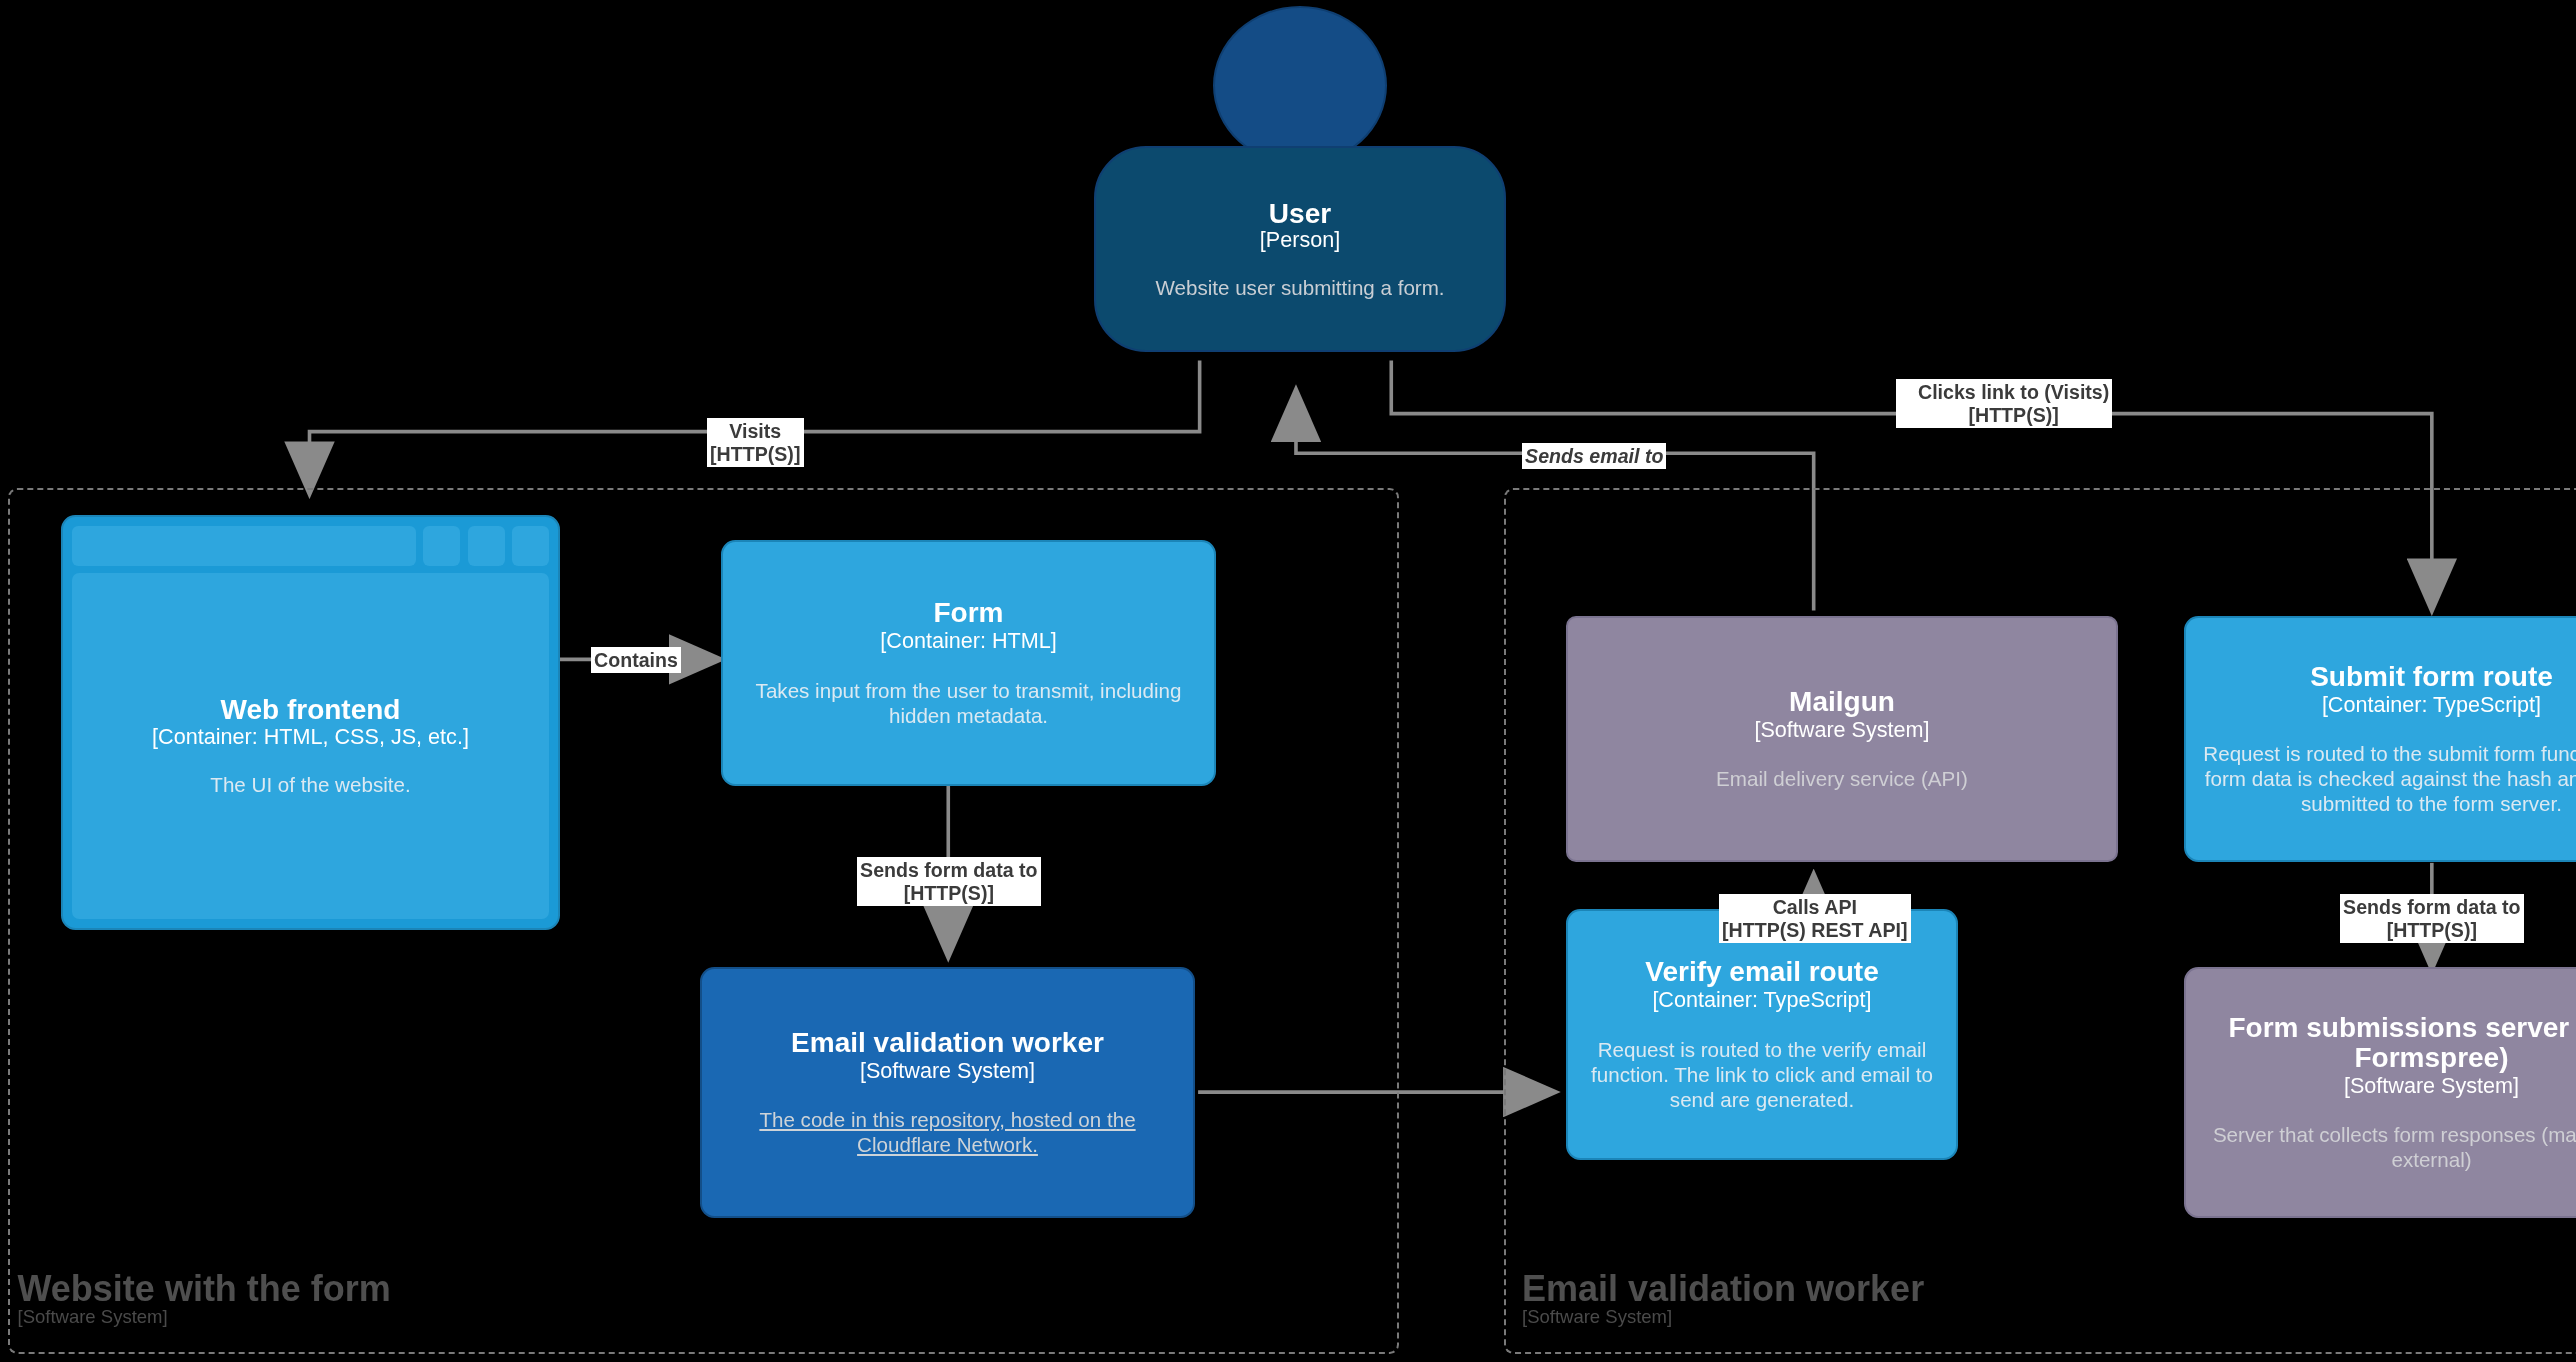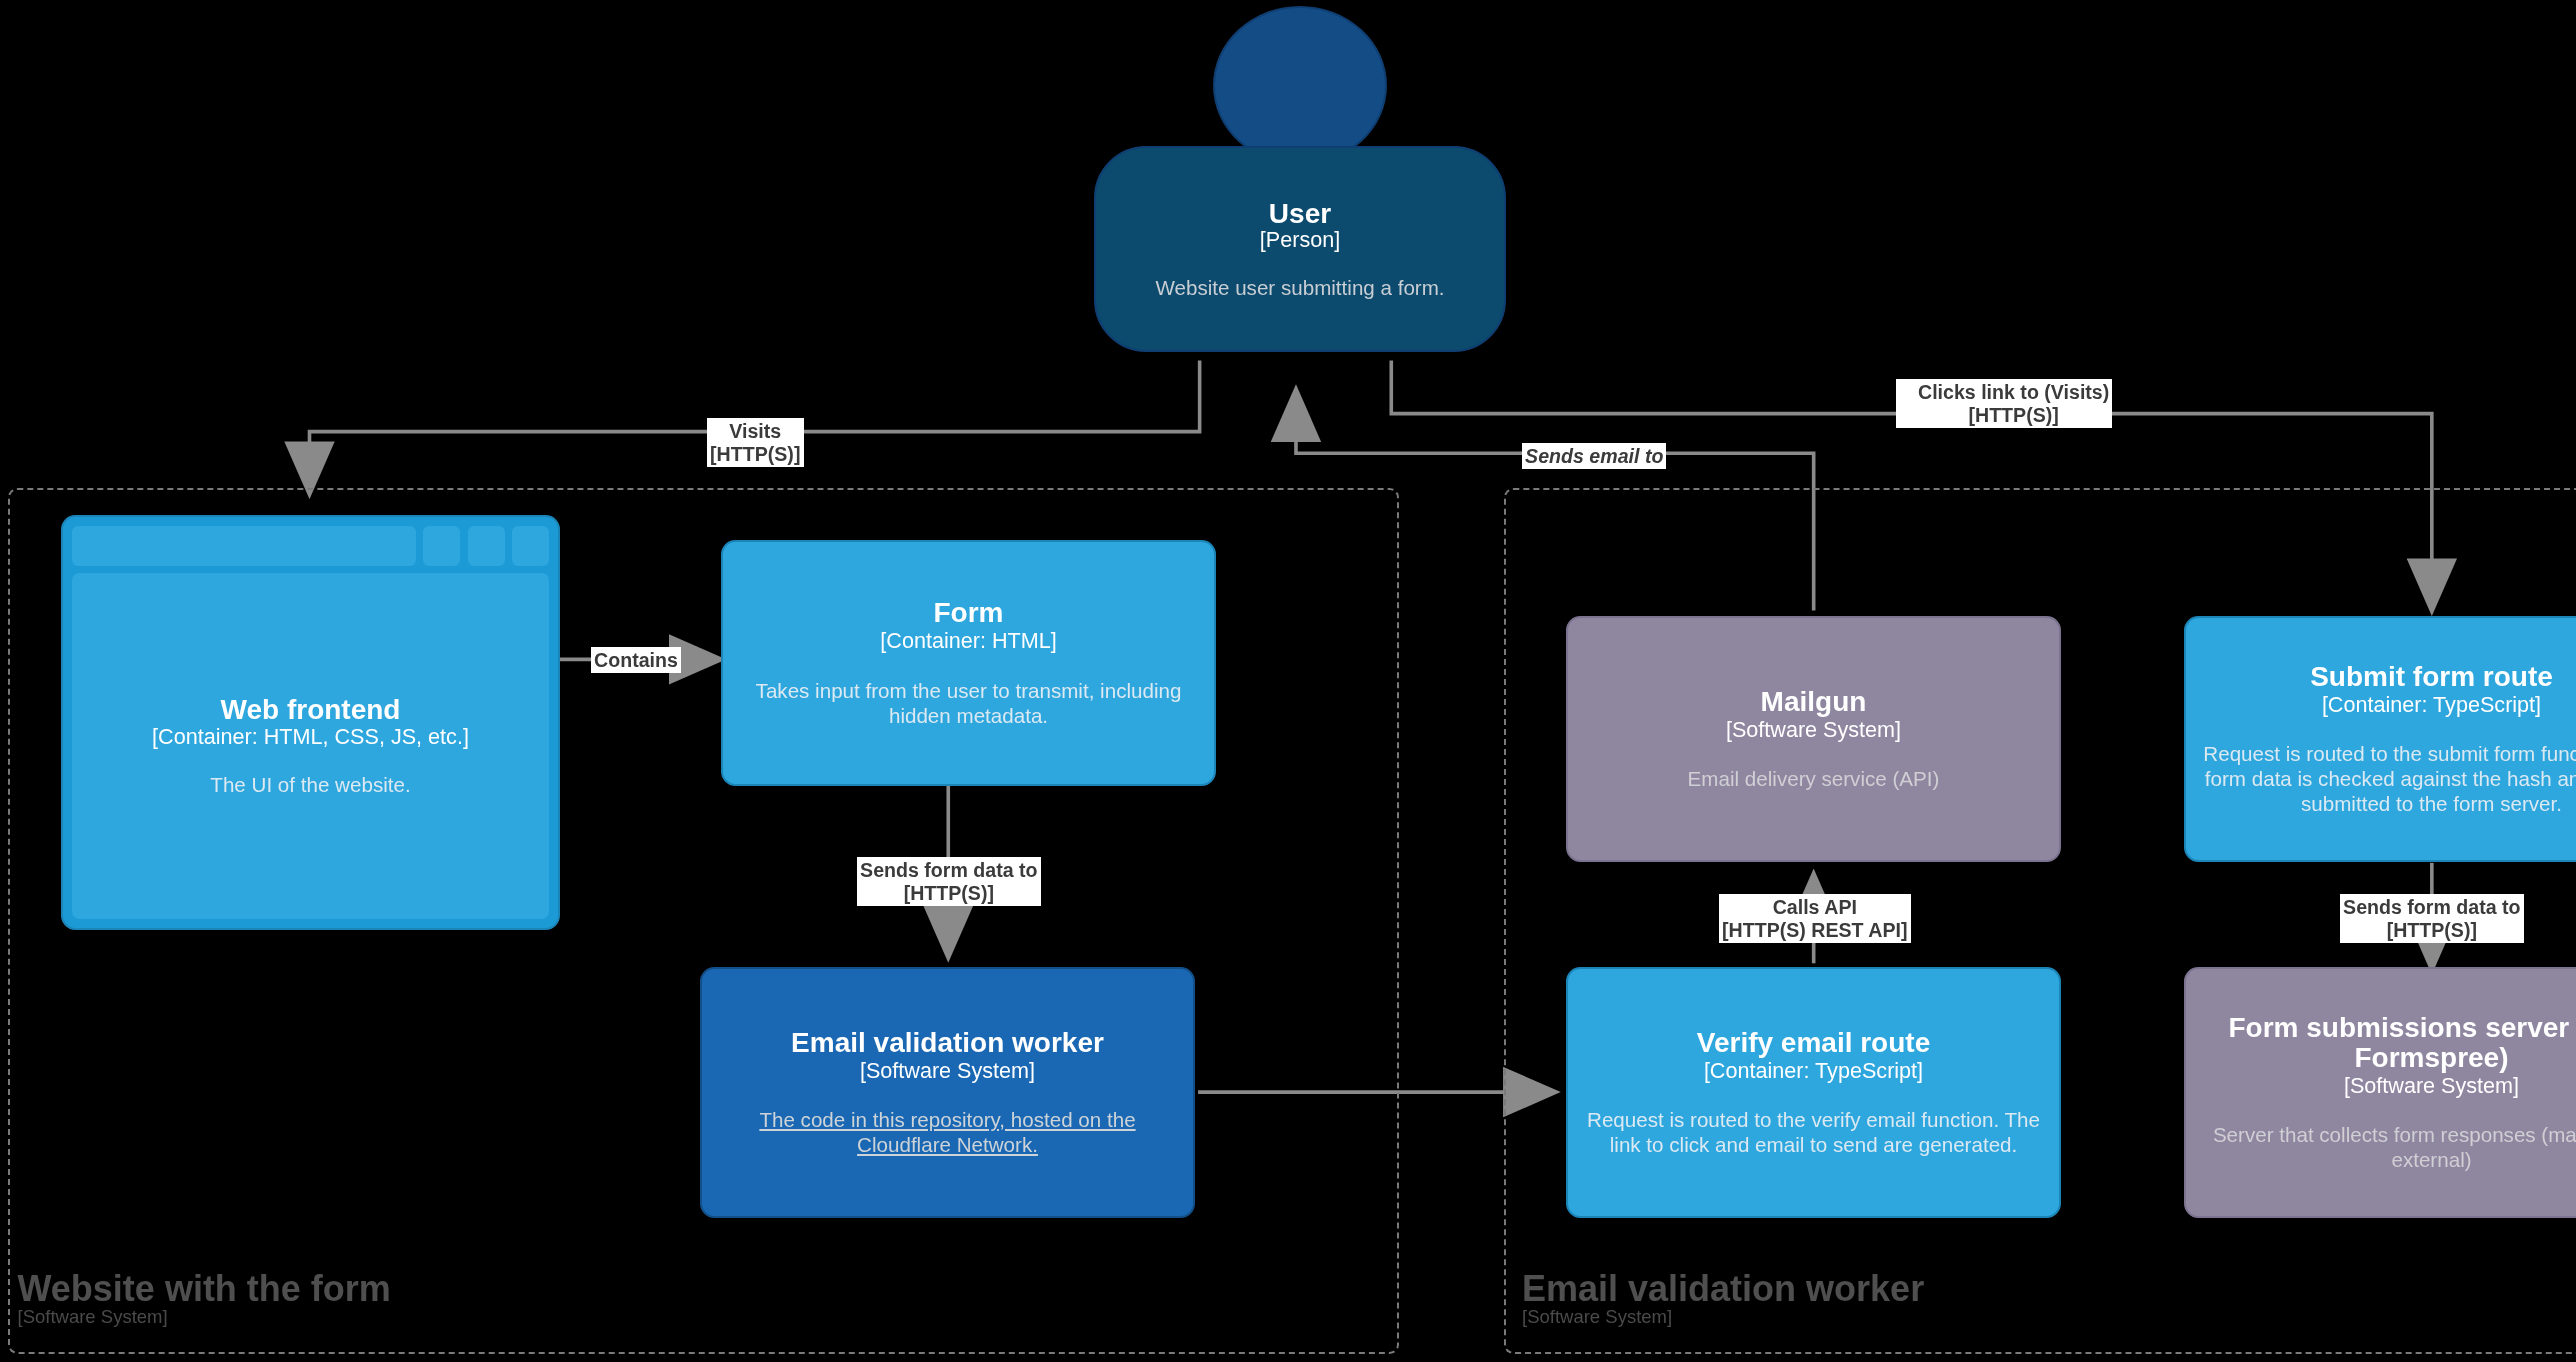--- a/index.html
+++ b/index.html
@@ -301,33 +301,33 @@
     <div class="n-type">[Container: HTML]</div>
     <div class="n-desc">Takes input from the user to transmit, including hidden metadata.</div>
   </div>
 
   <div class="node t-system" style="left:700px; top:967px; width:495px; height:251px;">
     <div class="n-title">Email validation worker</div>
     <div class="n-type">[Software System]</div>
     <div class="n-desc">The code in this repository, hosted on the Cloudflare Network.</div>
   </div>
 
-  <div class="node t-external" style="left:1566px; top:616px; width:495px; height:246px;">
+  <div class="node t-external" style="left:1566px; top:616px; width:552px; height:246px;border-radius:10px;">
     <div class="n-title">Mailgun</div>
     <div class="n-type">[Software System]</div>
     <div class="n-desc">Email delivery service (API)</div>
   </div>
 
   <div class="node t-container" style="left:2184px; top:616px; width:495px; height:246px;">
     <div class="n-title">Submit form route</div>
     <div class="n-type">[Container: TypeScript]</div>
     <div class="n-desc">Request is routed to the submit form function. The form data is checked against the hash and is then submitted to the form server.</div>
   </div>
 
-  <div class="node t-container" style="left:1566px; top:967px; width:495px; height:251px;">
+  <div class="node t-container" style="left:1566px; top:909px; width:392px; height:251px;">
     <div class="n-title">Verify email route</div>
     <div class="n-type">[Container: TypeScript]</div>
     <div class="n-desc">Request is routed to the verify email function. The link to click and email to send are generated.</div>
   </div>
 
   <div class="node t-external" style="left:2184px; top:967px; width:495px; height:251px;">
     <div class="n-title">Form submissions server (e.g. Formspree)</div>
     <div class="n-type">[Software System]</div>
     <div class="n-desc">Server that collects form responses (may not be external)</div>
   </div>

